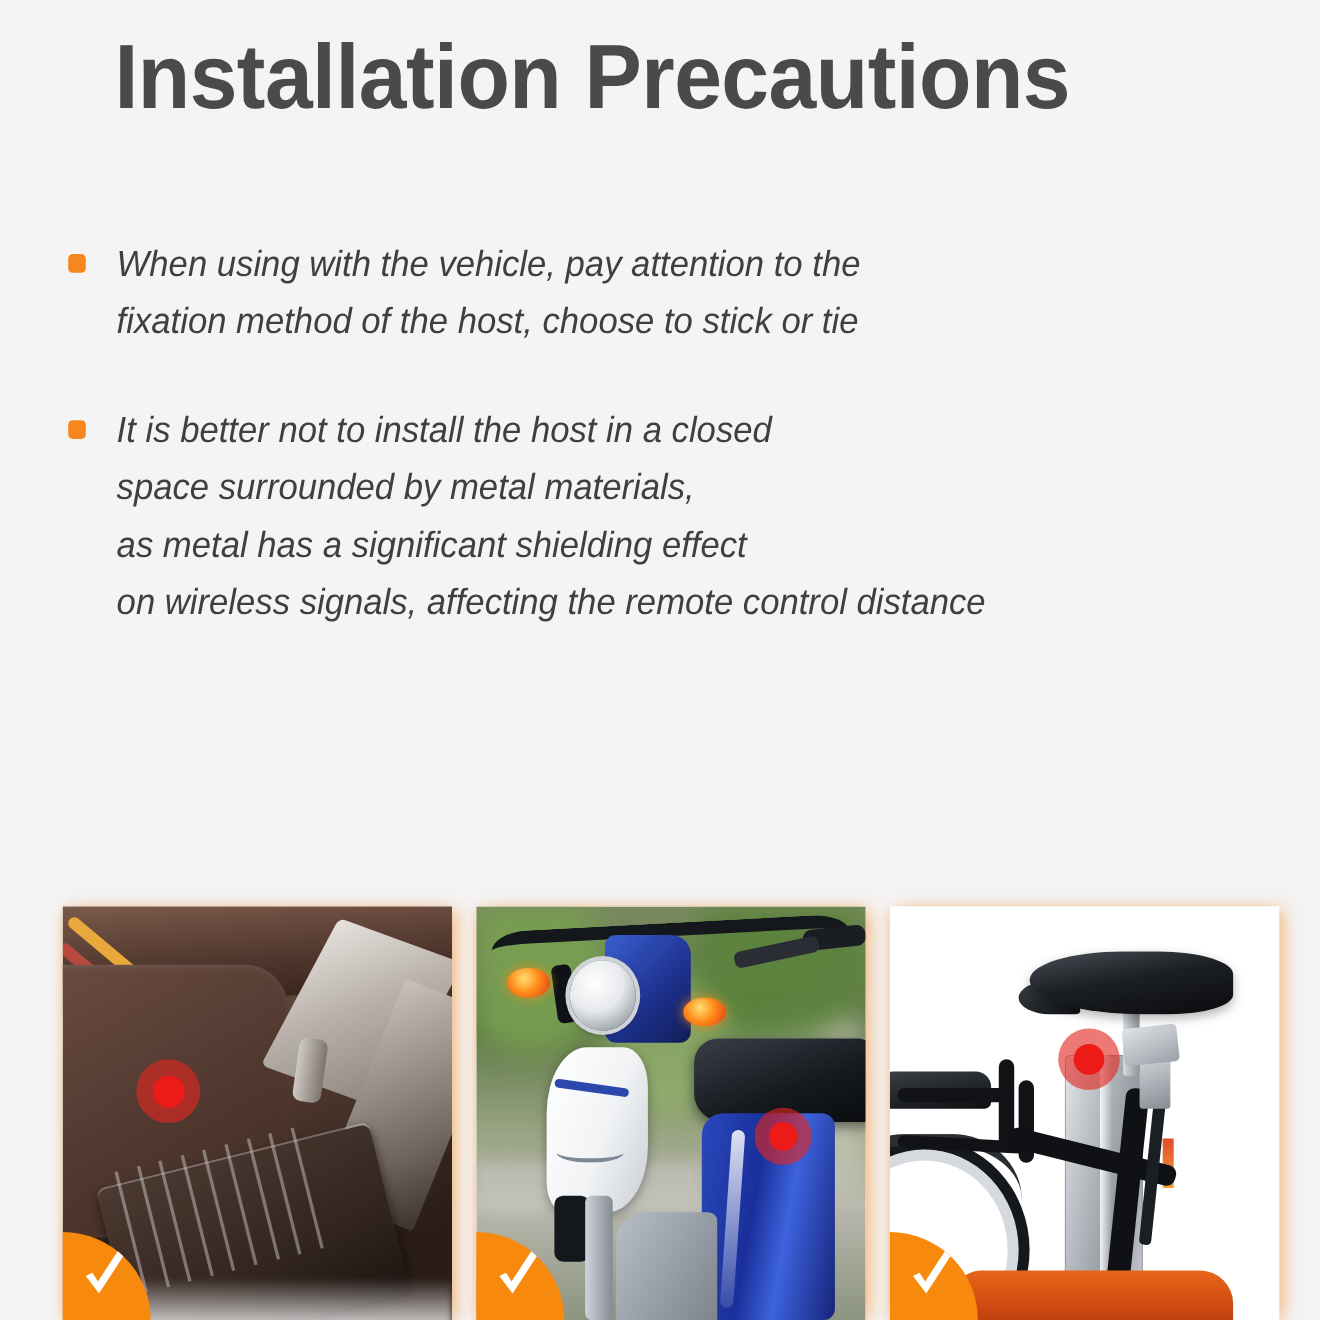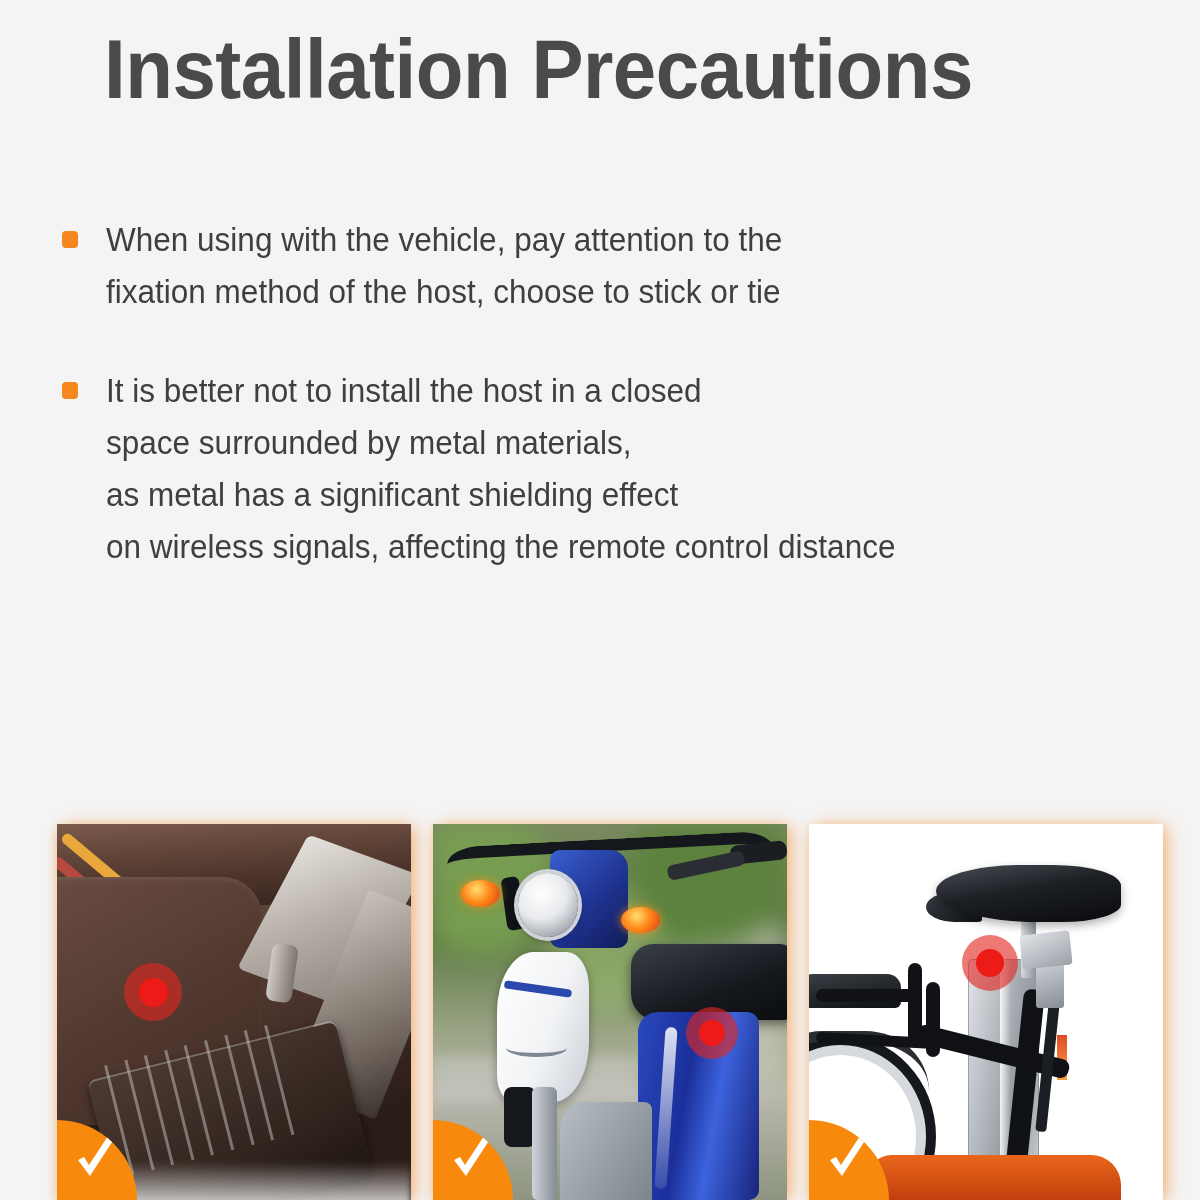--- a/index.html
+++ b/index.html
@@ -21,21 +21,21 @@
     color:#4a4a4a;
     letter-spacing:-0.5px;
     transform:scaleX(0.94);
     transform-origin:left top;
     white-space:nowrap;
   }
 
   
   .bullets { position:absolute; left:62px; top:214px; width:1100px; }
 
-  .bullet-block { position:relative; padding-left:44px; margin-bottom:47px; }
+  .bullet-block { position:relative; padding-left:44px; margin-bottom:47px;font-style:italic; }
   .bullet-block:last-child { margin-bottom:16px; }
 
   .marker {
     position:absolute; left:0; top:17px;
     width:16px; height:17px;
     background:#f6871f;
     border-radius:4px;
   }
 
   .lines { }

